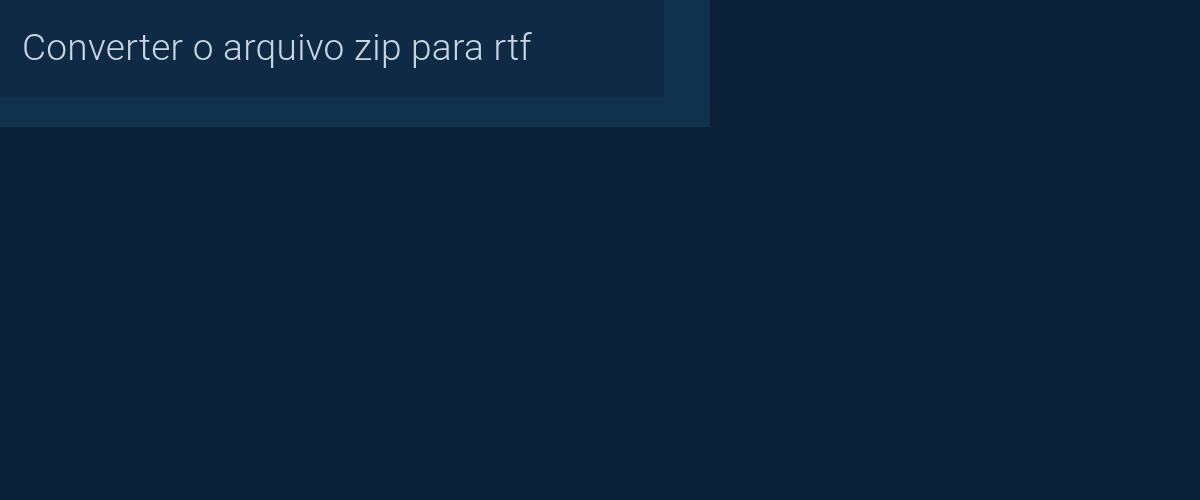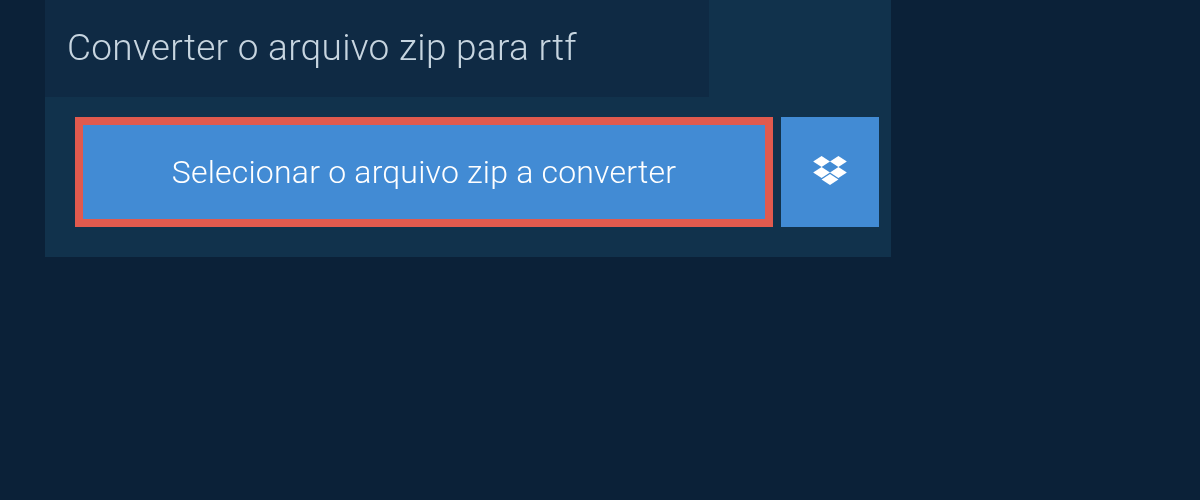--- a/index.html
+++ b/index.html
@@ -9,23 +9,22 @@
     }
     body {
       background-color: #0b2138;
       font-family: -apple-system, BlinkMacSystemFont, "Segoe UI", Roboto, Helvetica, Arial, sans-serif;
       width: 1200px;
       height: 500px;
       overflow: hidden;
     }
     .panel {
       background-color: #11324c;
-      width: 846px;
+      width: 710px;
       padding-bottom: 30px;
-      margin-left: 45px;
     }
     .header {
       background-color: #0f2a44;
       padding: 26px 30px 28px 22px;
       width: 664px;
     }
     .header-title {
       color: #c7d5e0;
       font-size: 37px;
       font-weight: 300;
@@ -64,27 +63,13 @@
       height: 32px;
     }
   </style>
 </head>
 <body>
 
 <div class="panel">
   <div class="header">
     <div class="header-title">Converter o arquivo zip para rtf</div>
   </div>
-  <div class="button-row">
-    <div class="select-button">
-      <span>Selecionar o arquivo zip a converter</span>
-    </div>
-    <div class="dropbox-button">
-      <svg class="dropbox-icon" viewBox="0 0 40 38" fill="#ffffff">
-        <path d="M10 0 L20 6.5 L10 13 L0 6.5 Z"></path>
-        <path d="M30 0 L40 6.5 L30 13 L20 6.5 Z"></path>
-        <path d="M0 19.5 L10 13 L20 19.5 L10 26 Z"></path>
-        <path d="M20 19.5 L30 13 L40 19.5 L30 26 Z"></path>
-        <path d="M10 28 L20 21.5 L30 28 L20 34.5 Z"></path>
-      </svg>
-    </div>
-  </div>
 </div>
 
 </body></html>

